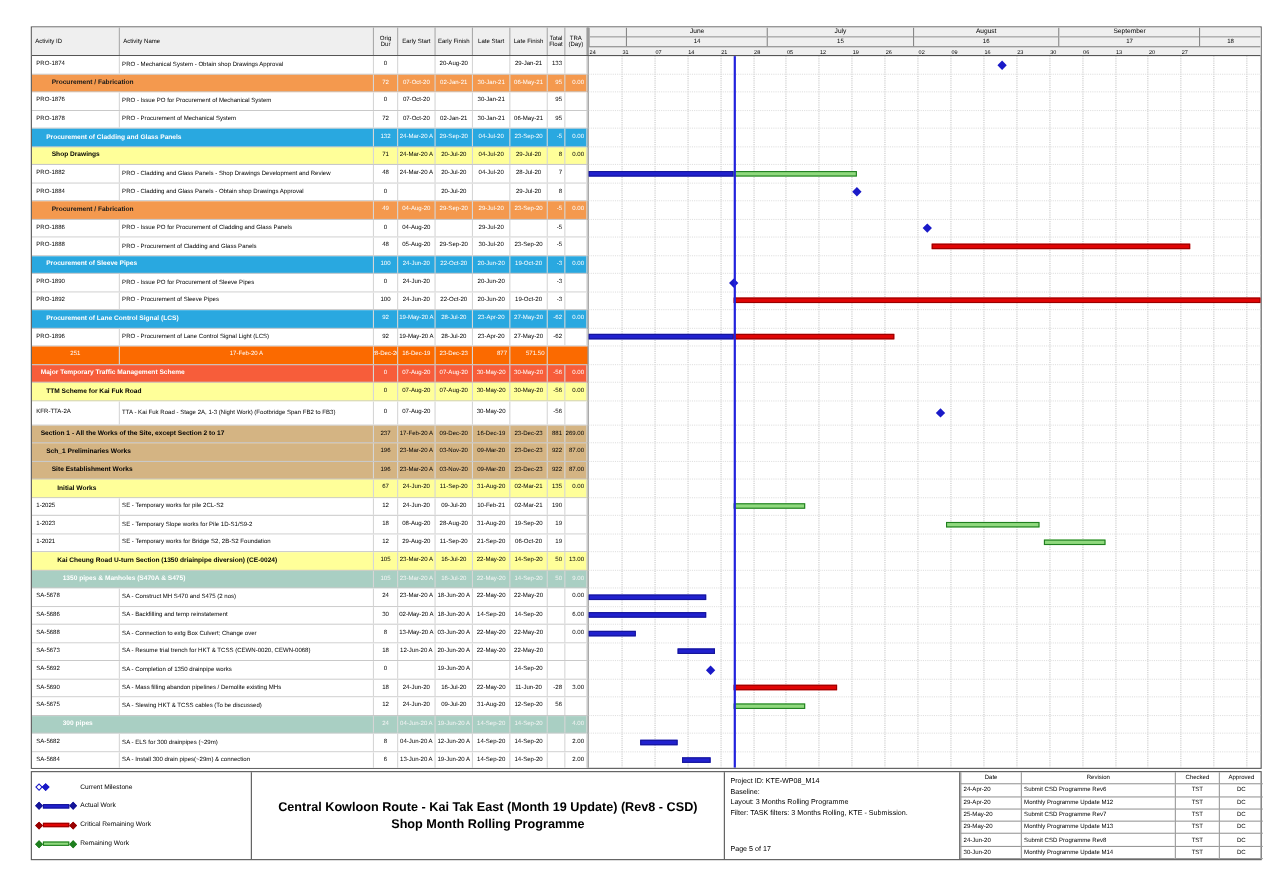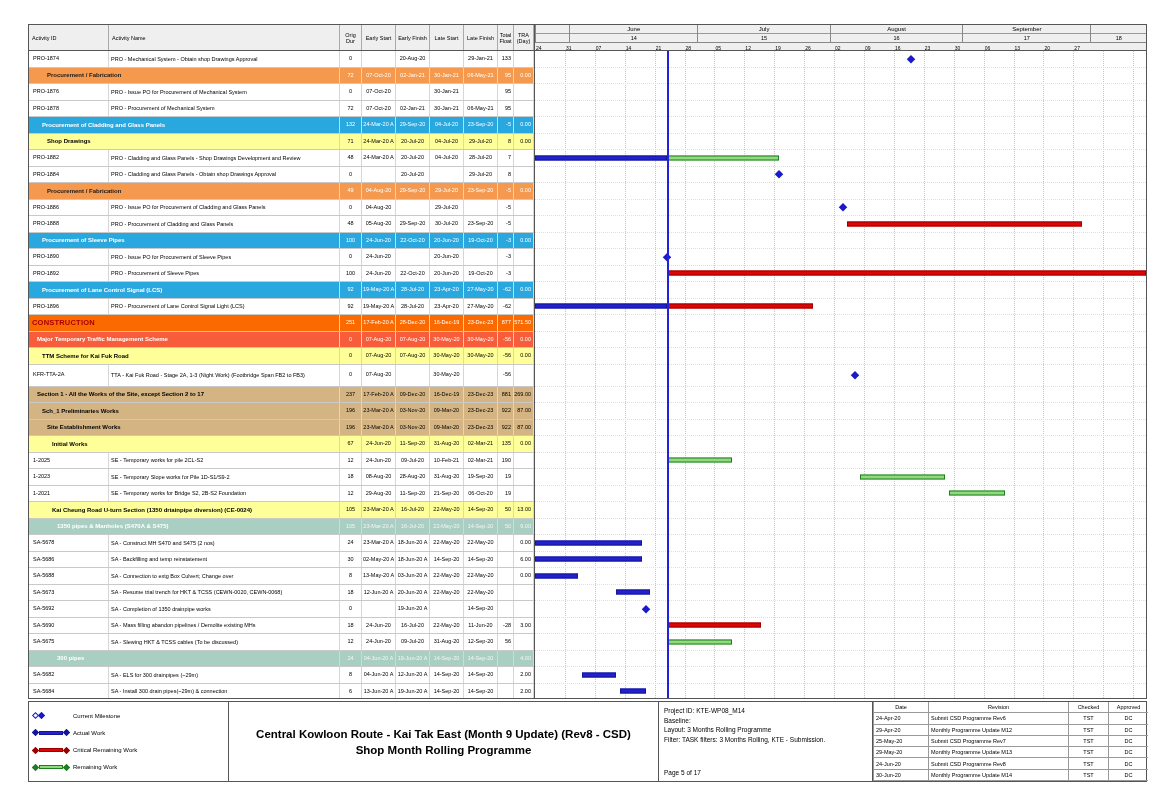--- a/index.html
+++ b/index.html
@@ -283,21 +283,20 @@
             <div class="cell name" style="color: rgb(0, 0, 0);">PRO - Procurement of Lane Control Signal Light (LCS)</div>
             <div class="cell ctr" style="color: rgb(0, 0, 0);">92</div>
             <div class="cell ctr" style="color: rgb(0, 0, 0);">19-May-20 A</div>
             <div class="cell ctr" style="color: rgb(0, 0, 0);">28-Jul-20</div>
             <div class="cell ctr" style="color: rgb(0, 0, 0);">23-Apr-20</div>
             <div class="cell ctr" style="color: rgb(0, 0, 0);">27-May-20</div>
             <div class="cell rt" style="color: rgb(0, 0, 0);">-62</div>
             <div class="cell rt" style="color: rgb(0, 0, 0);"></div>
           </div>
           <div class="trow constr" style="background: rgb(251, 106, 0);">
-            <div class="cell glabel" style="color: rgb(168, 0, 0); padding-left: 3px;">CONSTRUCTION</div>
             <div class="cell ctr" style="color: rgb(255, 255, 255);">251</div>
             <div class="cell ctr" style="color: rgb(255, 255, 255);">17-Feb-20 A</div>
             <div class="cell ctr" style="color: rgb(255, 255, 255);">28-Dec-20</div>
             <div class="cell ctr" style="color: rgb(255, 255, 255);">16-Dec-19</div>
             <div class="cell ctr" style="color: rgb(255, 255, 255);">23-Dec-23</div>
             <div class="cell rt" style="color: rgb(255, 255, 255);">877</div>
             <div class="cell rt" style="color: rgb(255, 255, 255);">571.50</div>
           </div>
           <div class="trow" style="background: rgb(247, 93, 58);">
             <div class="cell glabel" style="color: rgb(255, 255, 255); padding-left: 8px;">Major Temporary Traffic Management Scheme</div>
@@ -672,21 +671,21 @@
         <div class="lrow">
           <div class="licon">
             <span class="ldia" style="border-color: rgb(31, 127, 31); background: rgb(31, 127, 31);"></span>
             <span class="llbar" style="background: rgb(144, 217, 126); border: 1px solid rgb(31, 127, 31);"></span>
             <span class="ldia" style="border-color: rgb(31, 127, 31); background: rgb(31, 127, 31);"></span>
           </div>
           <div class="llab">Remaining Work</div>
         </div>
       </div>
     <div class="titlebox">
-      <div class="t1">Central Kowloon Route - Kai Tak East (Month 9 Update) (Rev8 - CSD)</div>
+      <div class="t1">Central Kowloon Route - Kai Tak East (Month 19 Update) (Rev8 - CSD)</div>
       <div class="t2">Shop Month Rolling Programme</div>
     </div>
     <div class="infobox">
       <div>Project ID: KTE-WP08_M14</div>
       <div>Baseline:</div>
       <div>Layout: 3 Months Rolling Programme</div>
       <div>Filter: TASK filters: 3 Months Rolling, KTE - Submission.</div>
       <div class="pageno">Page 5 of 17</div>
     </div>
     <div class="revbox" id="revBox">

